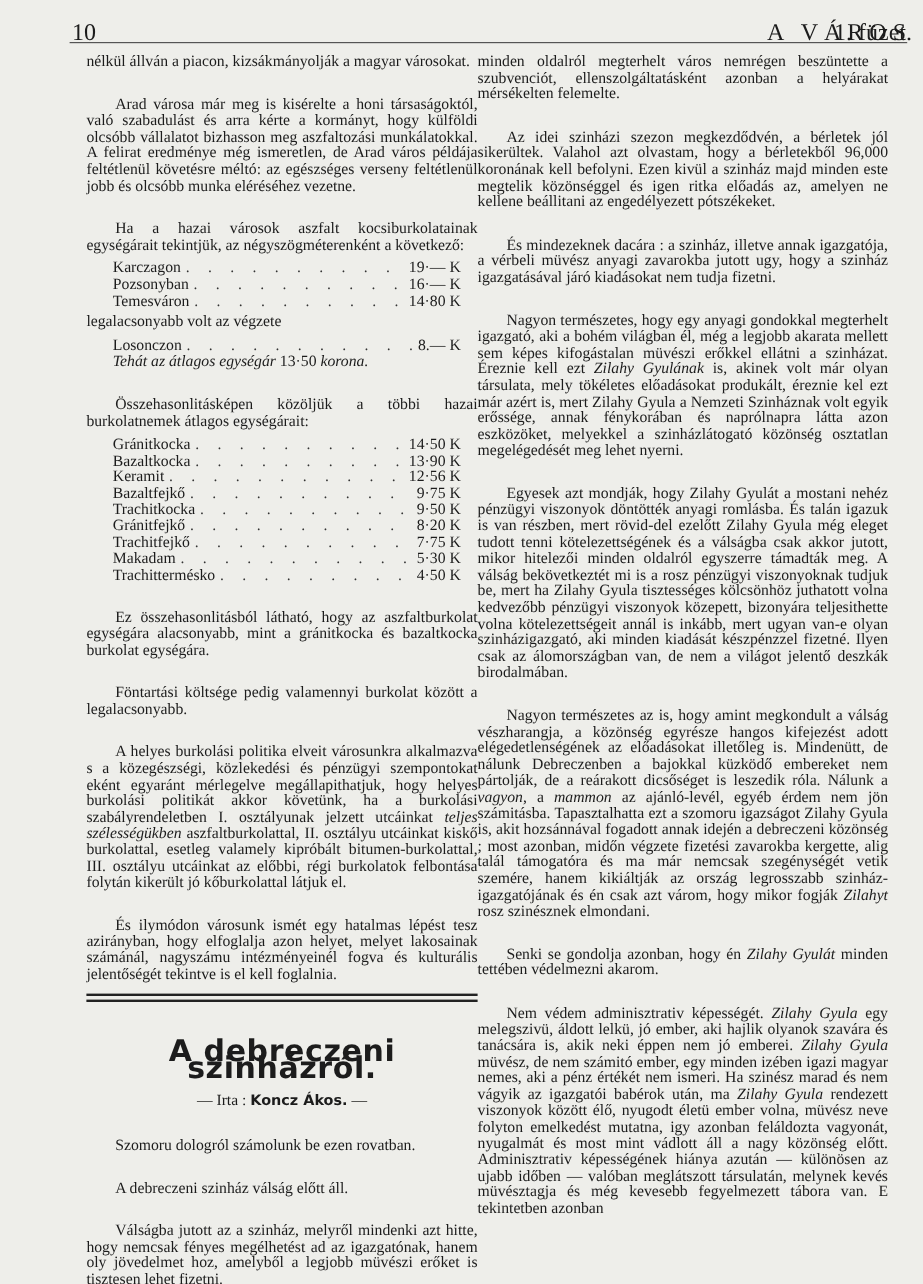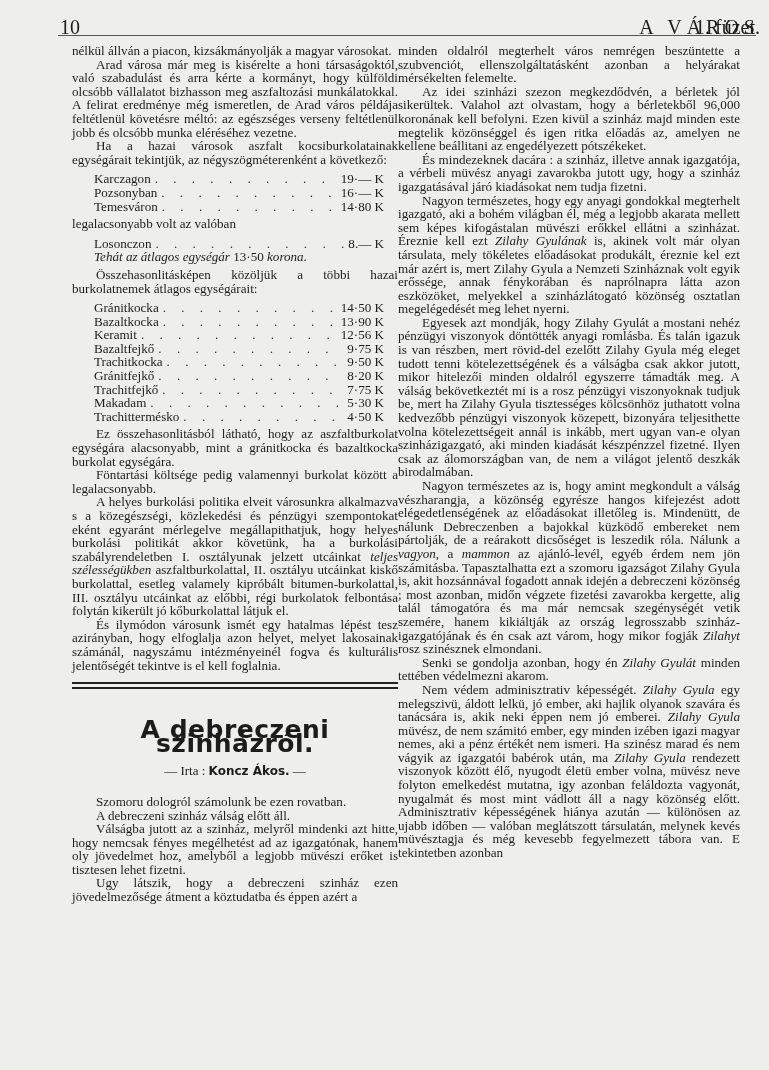--- a/index.html
+++ b/index.html
@@ -16,21 +16,21 @@
   }
   .page-header .num { position:absolute; left:0; top:4px; }
   .page-header .title { position:absolute; left:0; right:0; top:4px; text-align:right; letter-spacing:5px; }
   .page-header .issue { position:absolute; right:0; top:4px; }
   .header-rule { position:absolute; left:58px; top:35px; width:698px; height:1px; background:#555; }
 
   .col { position:absolute; top:44px; font-size:13.1px; line-height:13.6px; text-align:justify; }
   .col-left { left:72px; width:326px; }
   .col-right { left:398px; width:342px; }
   p { margin:0; }
-  .ind { text-indent:24px; }
+  .ind { text-indent:24px;margin-top:22px; }
   i { font-style:italic; }
 
   .price-table { margin:6px 0 4px 22px; width:290px; }
   .price-row { display:flex; align-items:baseline; height:13.6px; }
   .price-row .name { white-space:nowrap; }
   .price-row .dots { flex:1; overflow:hidden; white-space:nowrap; letter-spacing:6px; margin:0 4px; color:#333; }
   .price-row .val { white-space:nowrap; text-align:right; }
   .double-rule { margin:10px 0 0 0; height:3px; border-top:2px solid #222; border-bottom:2px solid #222; }
 
   .article-title {
@@ -67,21 +67,21 @@
           <span class="dots">. . . . . . . . . . . . . . . . . . . . . . . .</span>
           <span class="val">16·— K</span>
         </div>
         <div class="price-row">
           <span class="name">Temesváron</span>
           <span class="dots">. . . . . . . . . . . . . . . . . . . . . . . .</span>
           <span class="val">14·80 K</span>
         </div>
       </div>
   </div>
-  <p>legalacsonyabb volt az valóban</p>
+  <p>legalacsonyabb volt az végzete</p>
   <div class="price-table">
     <div id="lowest-rows">
         <div class="price-row">
           <span class="name">Losonczon</span>
           <span class="dots">. . . . . . . . . . . . . . . . . . . . . . . .</span>
           <span class="val">8.— K</span>
         </div>
       </div>
     <p><i>Tehát az átlagos egységár</i> <span>13·50</span> <i>korona.</i></p>
   </div>

